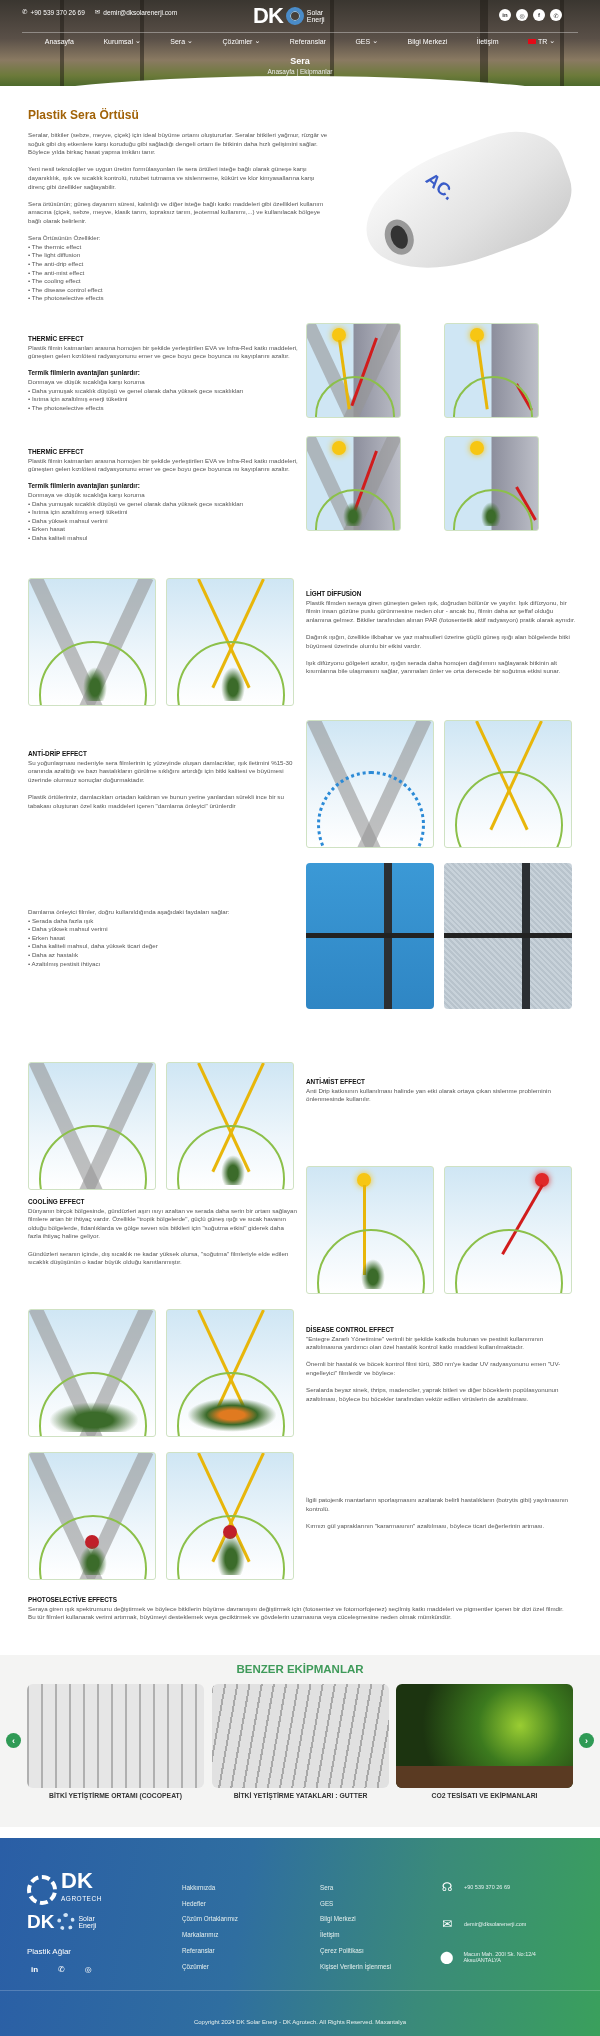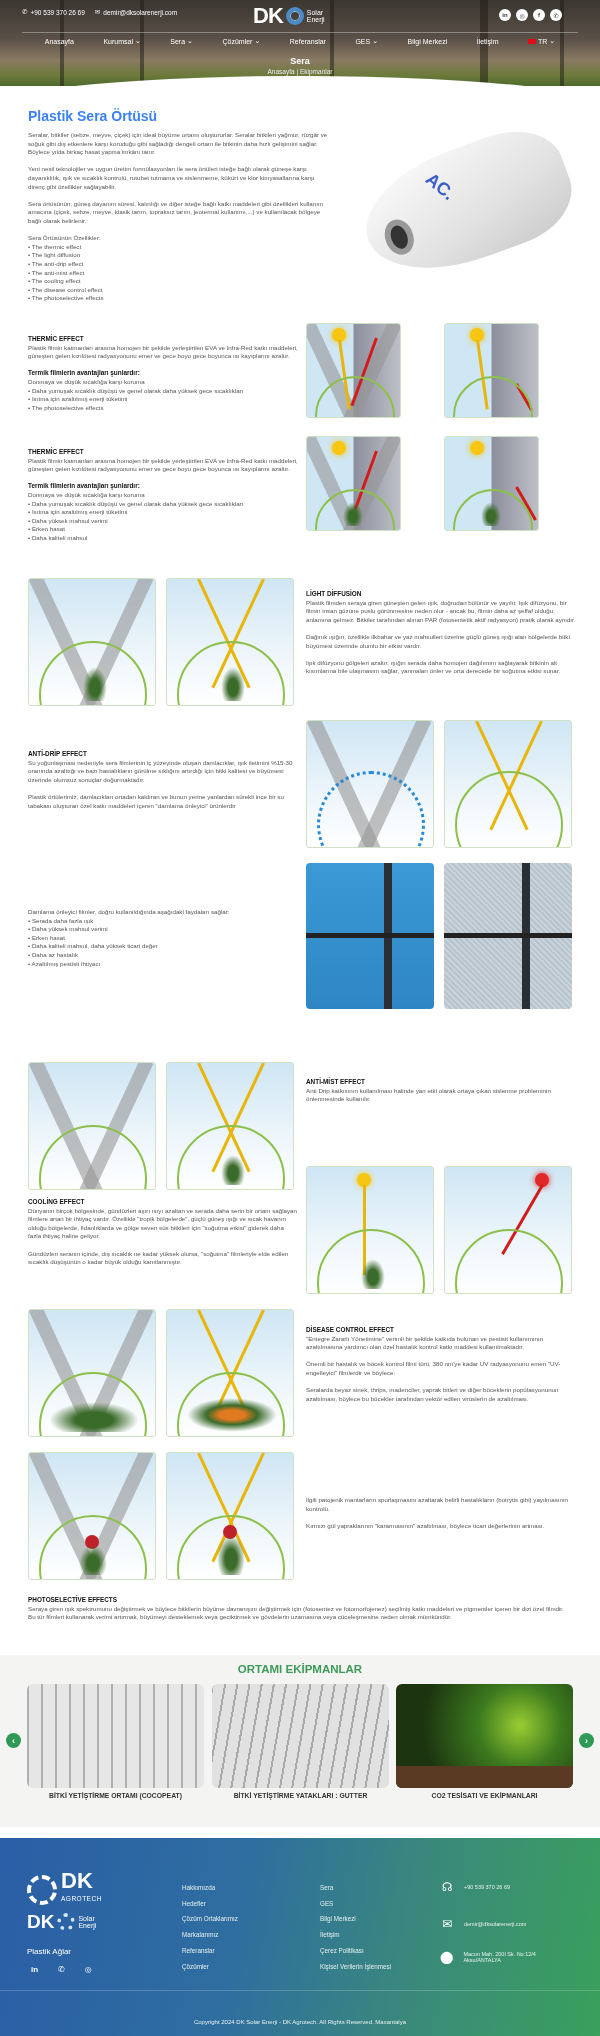--- a/index.html
+++ b/index.html
@@ -14,21 +14,21 @@
 .logo .ring{width:18px;height:18px;border-radius:50%;border:4px solid #4a8cc9;box-shadow:0 0 0 1px #9cc6e8 inset}
 .logo .se{font-size:7px;line-height:7px}
 .socials{position:absolute;right:38px;top:9px;display:flex;gap:5px}
 .socials .c{width:12px;height:12px;border-radius:50%;background:#fff;color:#333;font-size:6px;display:flex;align-items:center;justify-content:center;font-weight:bold}
 .navline{position:absolute;left:22px;right:22px;top:32px;height:1px;background:rgba(255,255,255,.35)}
 .nav{position:absolute;left:0;top:37px;width:600px;display:flex;justify-content:space-around;padding:0 30px;font-size:7px;color:#fff}
 .nav .it{display:flex;align-items:center;gap:2px}
 .flag{width:8px;height:5px;background:#e30a17;display:inline-block}
 .hero-title{position:absolute;top:56px;width:600px;text-align:center;color:#fff;font-size:9px;font-weight:bold}
 .hero-bc{position:absolute;top:68px;width:600px;text-align:center;color:#eee;font-size:6.5px}
-.main-title{position:absolute;left:28px;top:108px;font-size:14px;color:#3b82f6}
+.main-title{position:absolute;left:28px;top:108px;font-size:12px;color:#a16207}
 .p{position:absolute;font-size:6.2px;line-height:8.6px;color:#555}
 .p b{color:#111;font-size:6.4px}
 .sec-h{font-weight:bold;color:#111;font-size:6.4px}
 .roll{position:absolute;left:362px;top:148px;width:210px;height:112px;border-radius:50% 30% 30% 50%/50% 40% 40% 50%;background:linear-gradient(160deg,#fdfdfd,#e2e2e2 60%,#c9c9c9);transform:rotate(-20deg)}
 .roll .core{position:absolute;left:16px;top:46px;width:28px;height:36px;border-radius:50%;background:#333;border:6px solid #999}
 .roll .txt{position:absolute;left:70px;top:20px;color:#3a5cc8;font-size:18px;font-weight:bold;transform:rotate(60deg)}
 .diagram{position:absolute;width:95px;height:95px;border:1px solid #cfe2c3;border-radius:3px;background:linear-gradient(180deg,#cfe6f4 0%,#eef6fb 60%,#fff 100%);overflow:hidden}
 .diagram.night{background:linear-gradient(90deg,#cfe6f4 0%,#cfe6f4 49%,#8d8f9d 51%,#bdbfc8 100%)}
 .diagram .arch{position:absolute;left:8px;top:52px;width:80px;height:80px;border:2px solid #8cc04a;border-radius:50%}
 .diagram .sun{position:absolute;left:25px;top:4px;width:14px;height:14px;border-radius:50%;background:#f7c613;box-shadow:0 0 6px #f7c613}
@@ -340,21 +340,21 @@
   <p>İlgili patojenik mantarların sporlaşmasını azaltarak belirli hastalıkların (botrytis gibi) yayılmasının kontrolü.</p><br>
   <p>Kırmızı gül yapraklarının "kararmasının" azaltılması, böylece ticari değerlerinin artması.</p>
 </div>
 
 <div class="p" style="left:28px;top:1596px;width:545px">
   <p class="sec-h">PHOTOSELECTİVE EFFECTS</p>
   <p>Seraya giren ışık spektrumunu değiştirmek ve böylece bitkilerin büyüme davranışını değiştirmek için (fotosentez ve fotomorfojenez) seçilmiş katkı maddeleri ve pigmentler içeren bir dizi özel filmdir. Bu tür filmleri kullanarak verimi artırmak, büyümeyi desteklemek veya geciktirmek ve gövdelerin uzamasına veya cüceleşmesine neden olmak mümkündür.</p>
 </div>
 
 <div class="similar-bg"></div>
-<div class="similar-title">ORTAMI EKİPMANLAR</div>
+<div class="similar-title">BENZER EKİPMANLAR</div>
 <div class="arrow" style="left:6px">‹</div>
 <div class="card g1" style="left:27px"></div>
 <div class="card g2" style="left:212px"></div>
 <div class="card g3" style="left:396px"></div>
 <div class="card-cap" style="left:27px">BİTKİ YETİŞTİRME ORTAMI (COCOPEAT)</div>
 <div class="card-cap" style="left:212px">BİTKİ YETİŞTİRME YATAKLARI : GUTTER</div>
 <div class="card-cap" style="left:396px">CO2 TESİSATI VE EKİPMANLARI</div>
 <div class="arrow" style="left:579px">›</div>
 
 <div class="footer">

